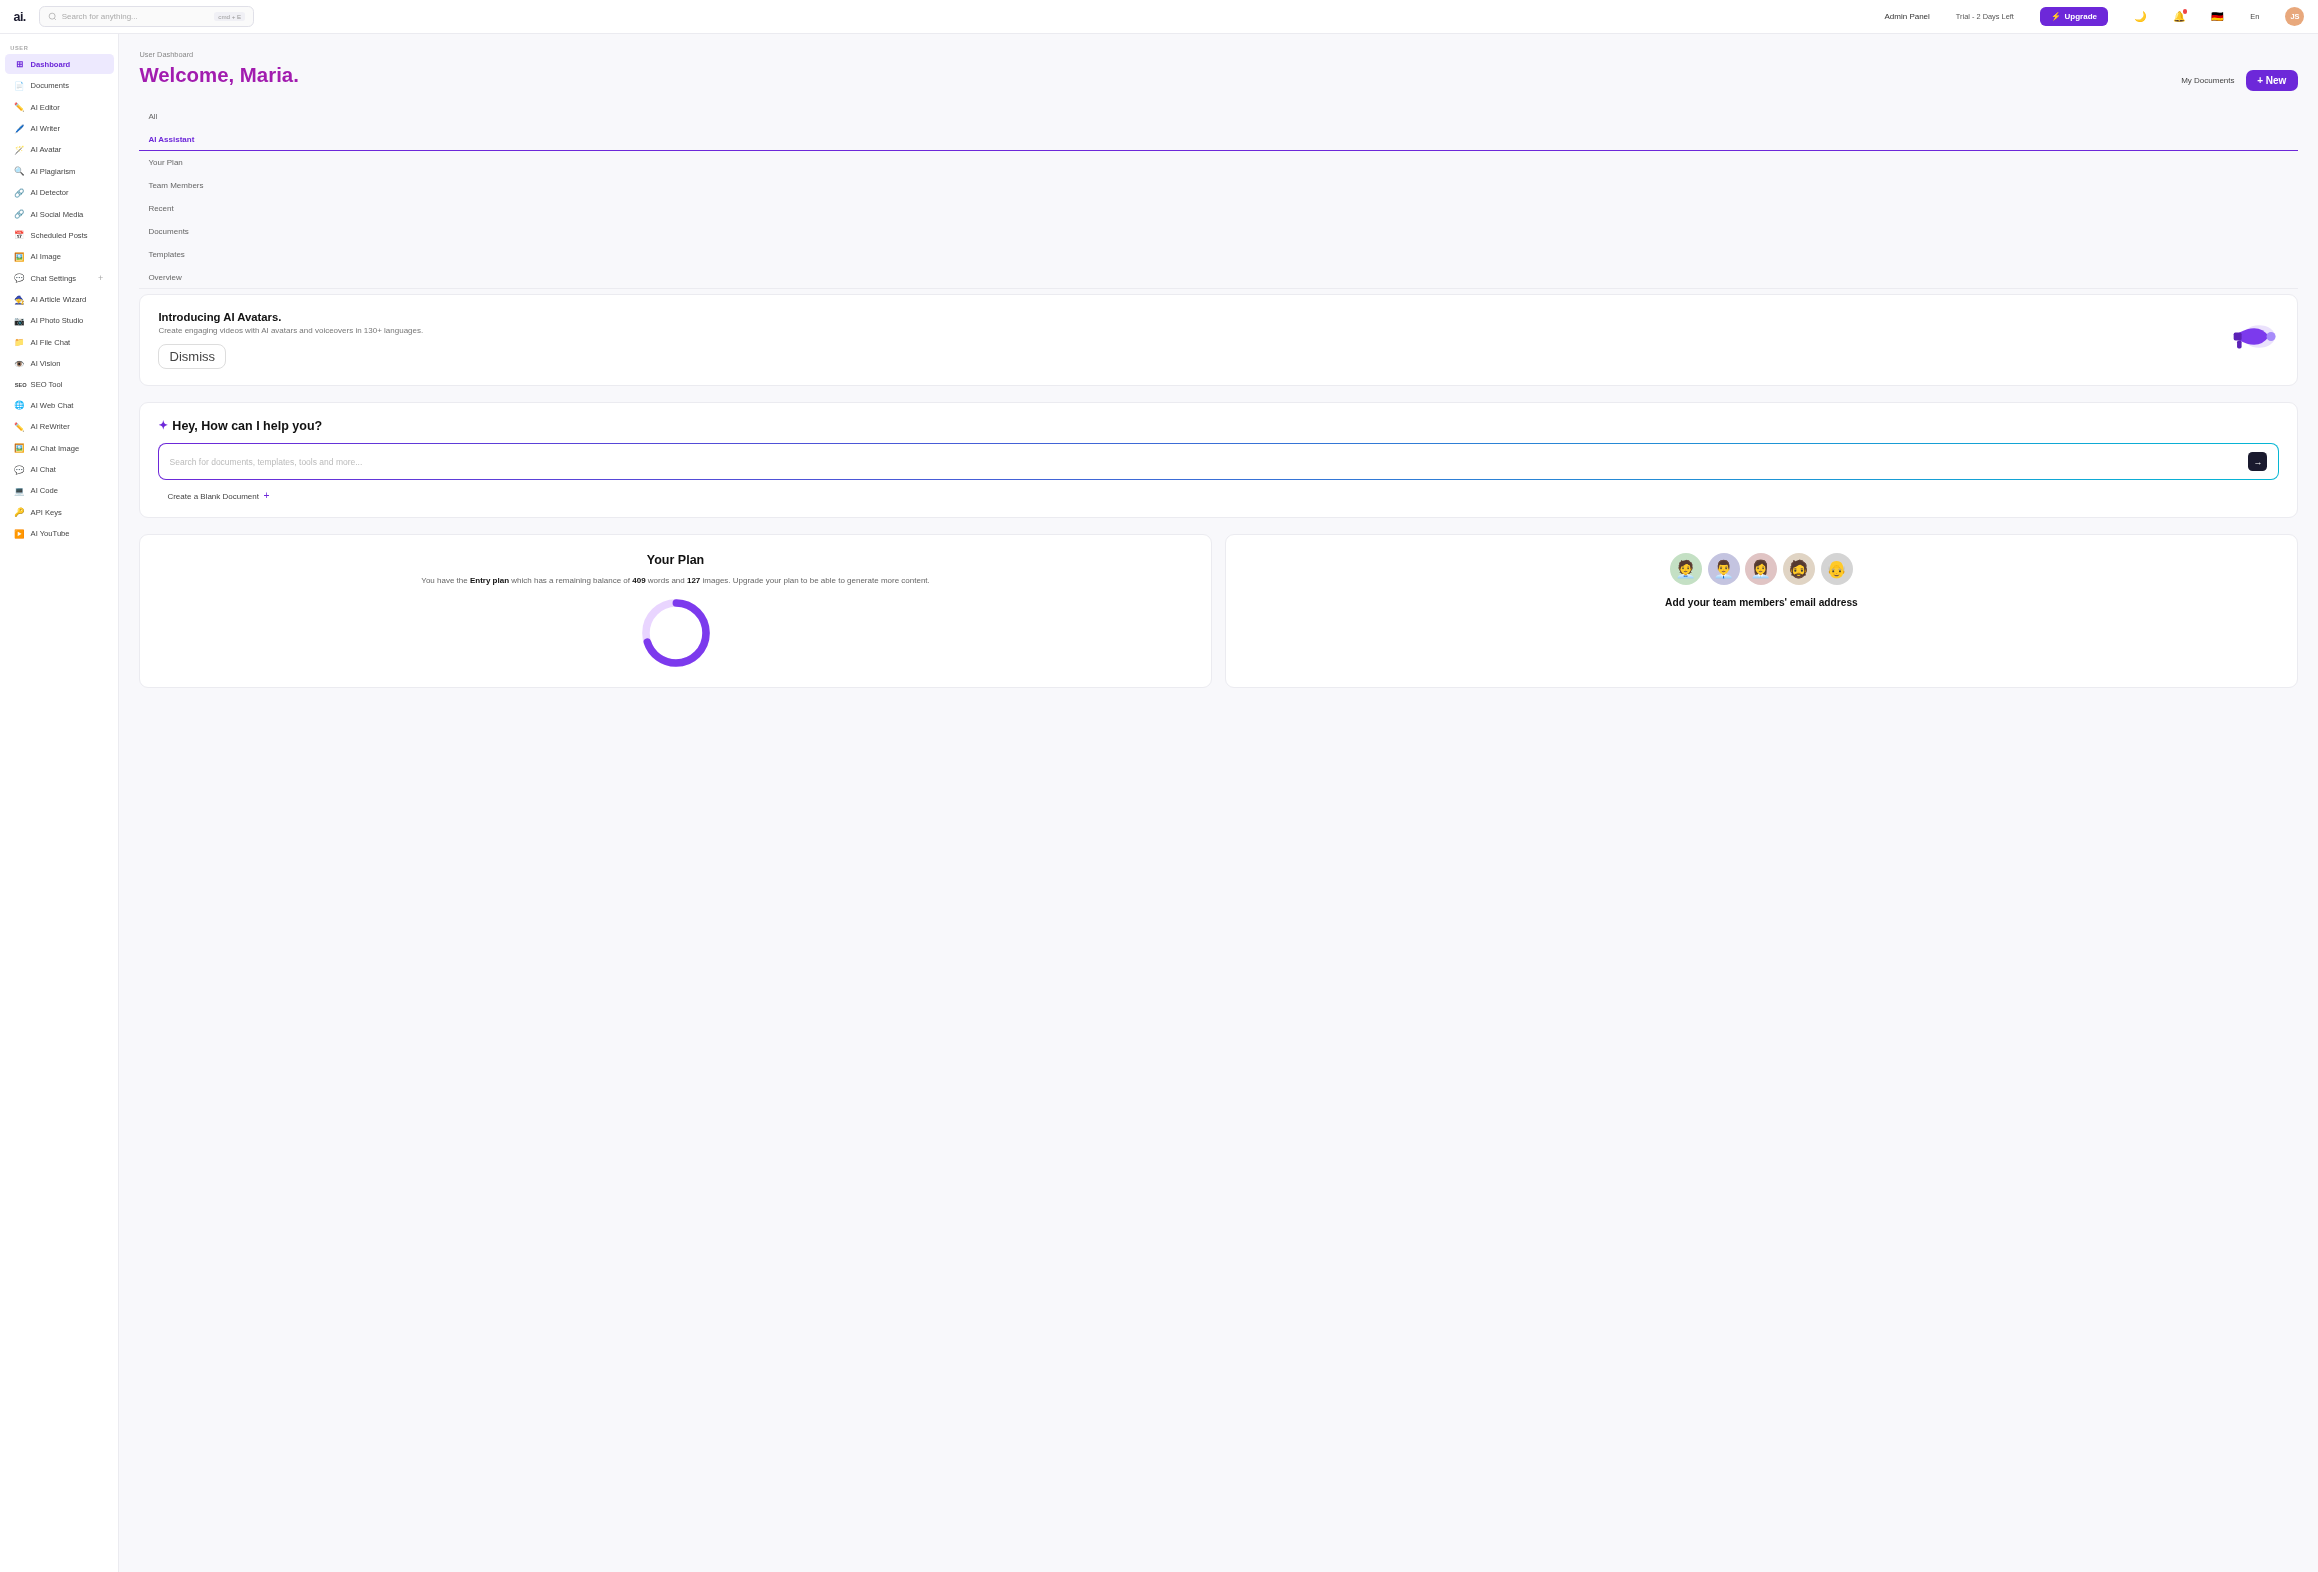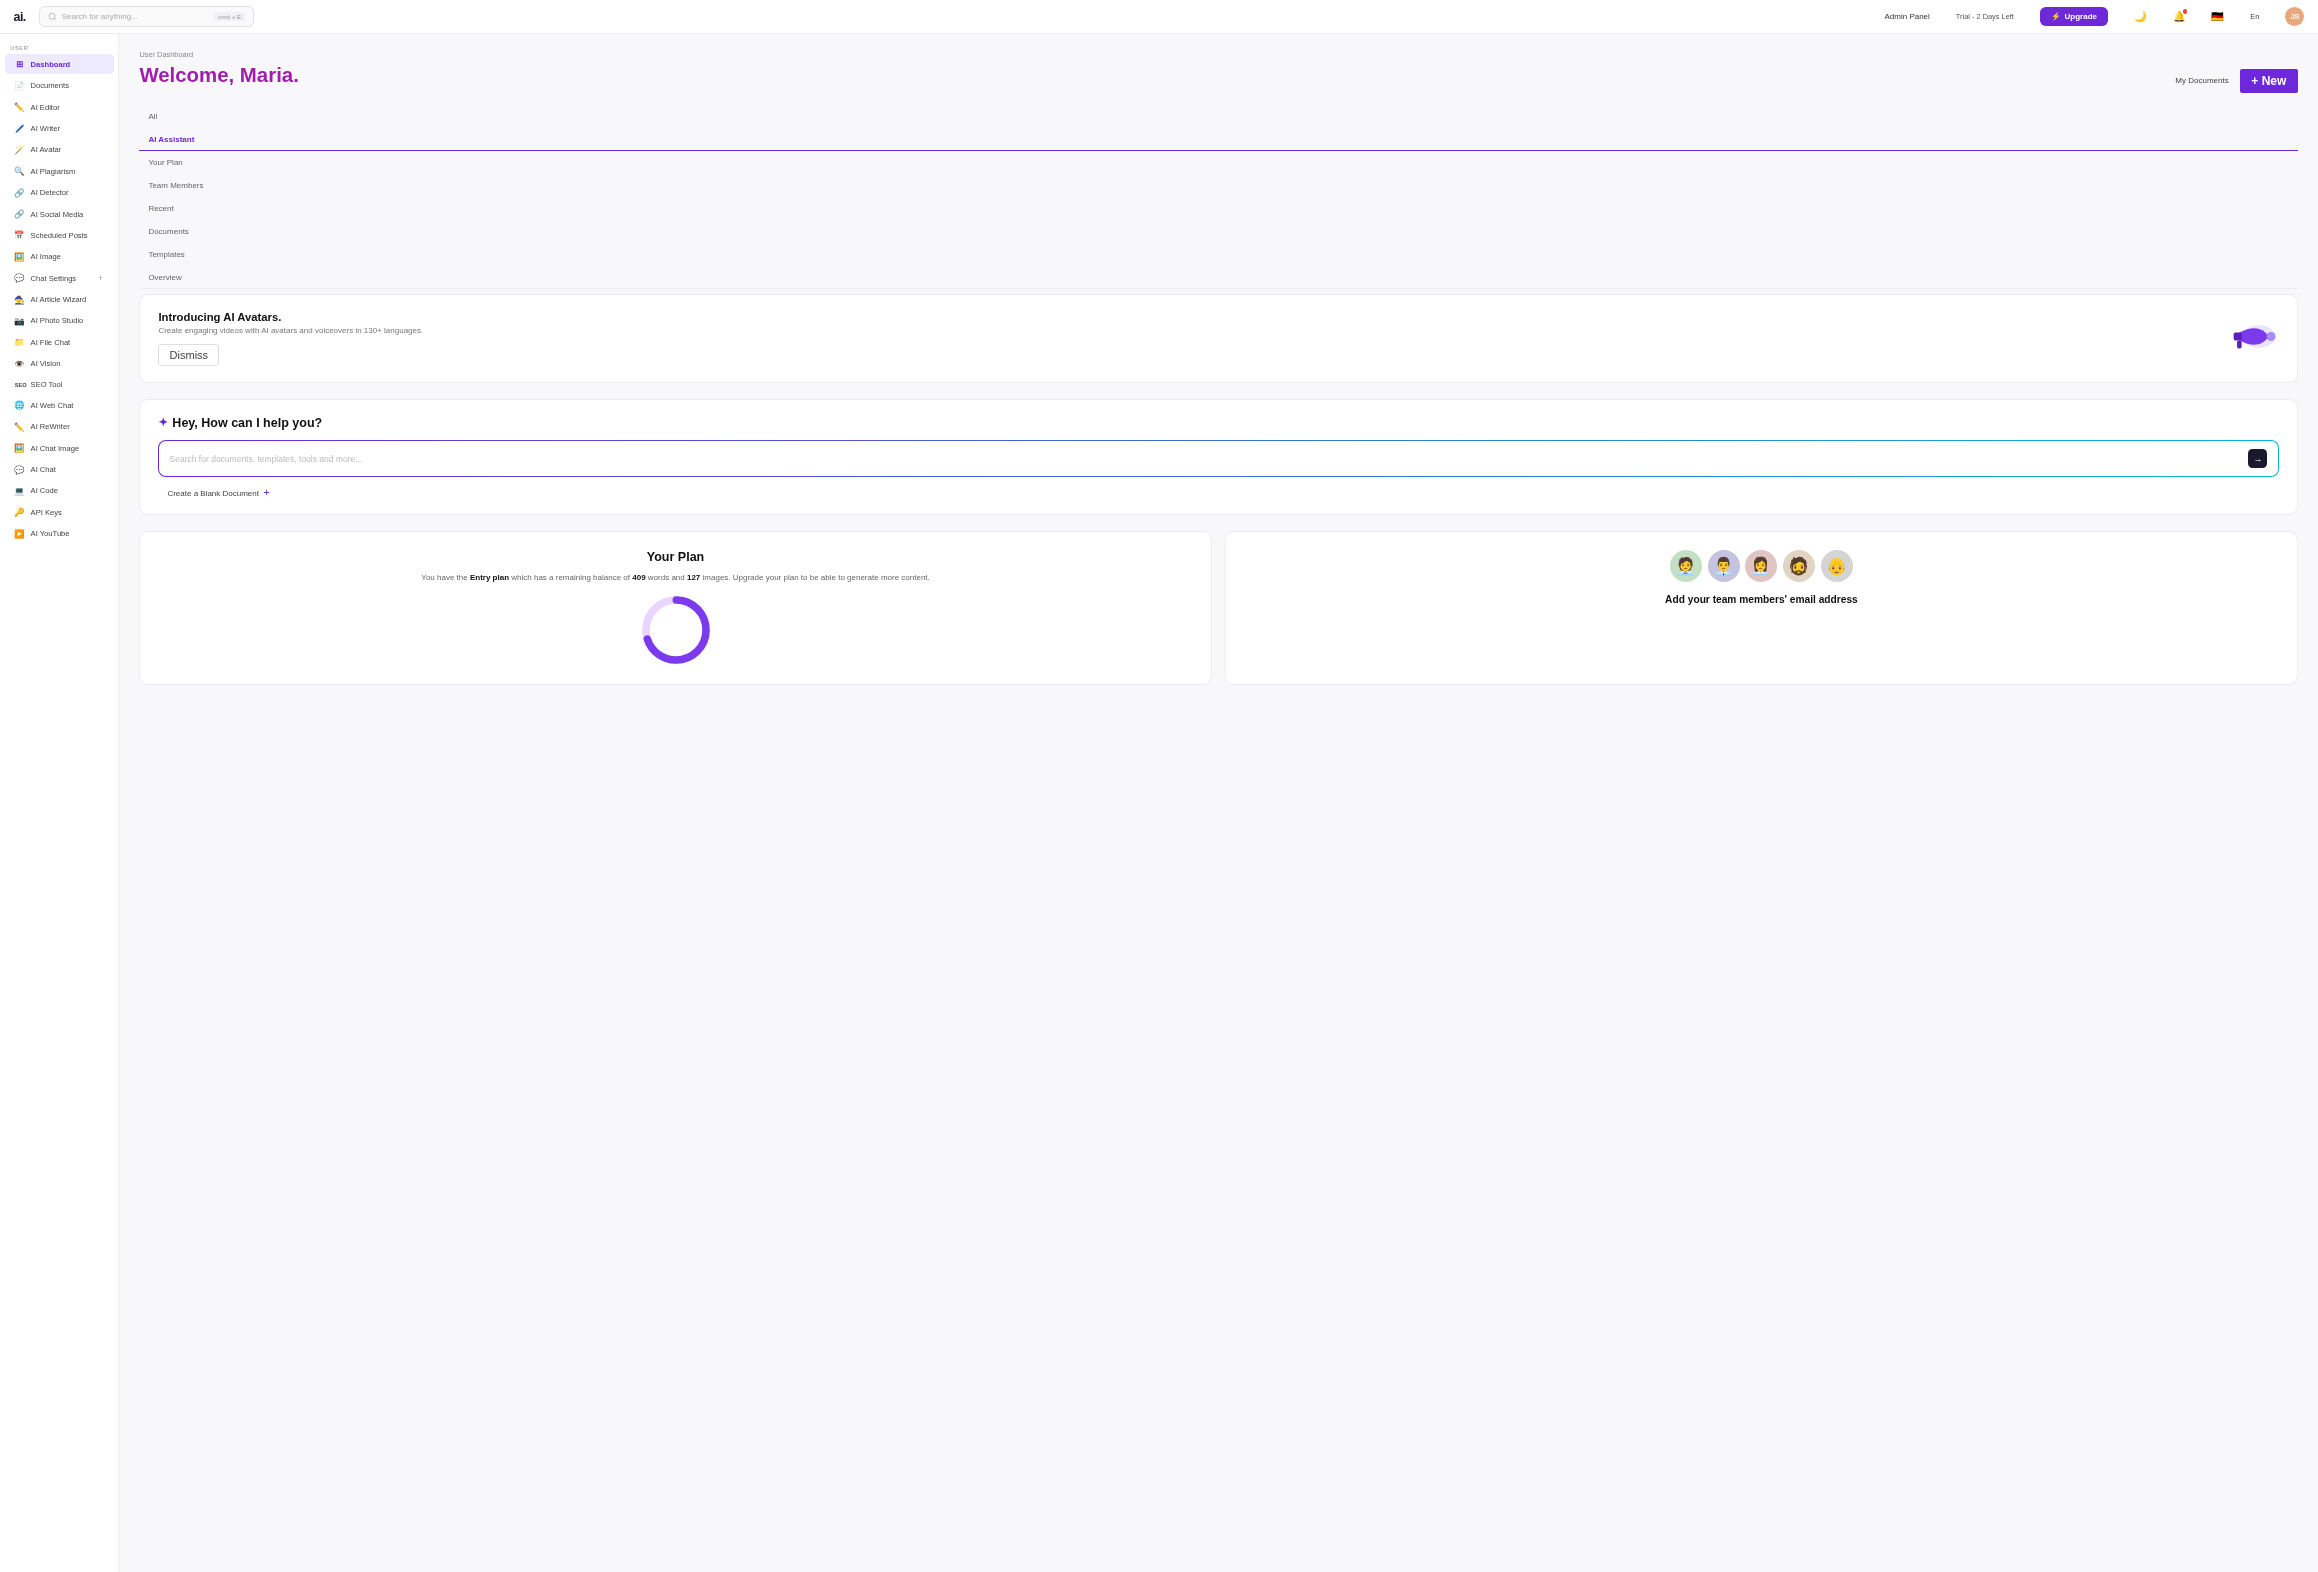--- a/index.html
+++ b/index.html
@@ -74,22 +74,22 @@
     
     .main { flex: 1; overflow-y: auto; padding: 16px 20.4px; }
     .breadcrumb { font-size: 7.4px; color: #888; margin-bottom: 4.5px; }
     .page-title { font-size: 20.4px; font-weight: 800; color: #a21caf; margin-bottom: 11.3px; }
     .page-title-row { display: flex; align-items: center; justify-content: space-between; margin-bottom: 9px; }
     .my-docs-btn {
       background: none; border: none; font-size: 8px; color: #444;
       cursor: pointer; margin-right: 6.8px;
     }
     .new-btn {
-      background: #6d28d9; color: #fff; border: none; border-radius: 2px;
-      padding: 5.1px 11.3px; font-size: 12px; font-weight: 600; cursor: pointer;
+      background: #6d28d9; color: #fff; border: none; border-radius: 7px;
+      padding: 5.1px 11.3px; font-size: 10px; font-weight: 600; cursor: pointer;
       display: flex; align-items: center; gap: 3.4px;
     }
 
     
     .tabs { display: flex; gap: 2.3px; border-bottom: 0.8px solid #ebebf0; margin-bottom: 5px; flex-direction: column; }
     .tab {
       padding: 5.7px 9px; font-size: 8px; color: #666; cursor: pointer;
       border-bottom: 1.4px solid transparent; margin-bottom: -0.8px;
       font-weight: 500;
     }
@@ -98,22 +98,22 @@
     
     .banner {
       background: #fff; border: 0.6px solid #ebebf0; border-radius: 9px;
       padding: 16px 18px; display: flex; 
       justify-content: space-between; margin-bottom: 16px; position: relative; overflow: hidden;
     }
     .banner-content { flex: 1; }
     .banner-title { font-size: 11.3px; font-weight: 700; color: #111; margin-bottom: 3.4px; }
     .banner-sub { font-size: 8px; color: #777; margin-bottom: 9px; }
     .dismiss-btn {
-      background: none; border: 0.6px solid #ddd; border-radius: 3px;
-      padding: 4px 10.2px; font-size: 11px; color: #444; cursor: pointer;
+      background: none; border: 0.6px solid #ddd; border-radius: 8px;
+      padding: 4px 10.2px; font-size: 13px; color: #444; cursor: pointer;
     }
     .banner-illustration {
       width: 51px; height: 51px; display: flex; align-items: center; justify-content: center;
       font-size: 40px;
     }
 
     
     .assistant-section {
       background: #fff; border: 0.6px solid #ebebf0; border-radius: 9px;
       padding: 16px 18px; margin-bottom: 16px;

